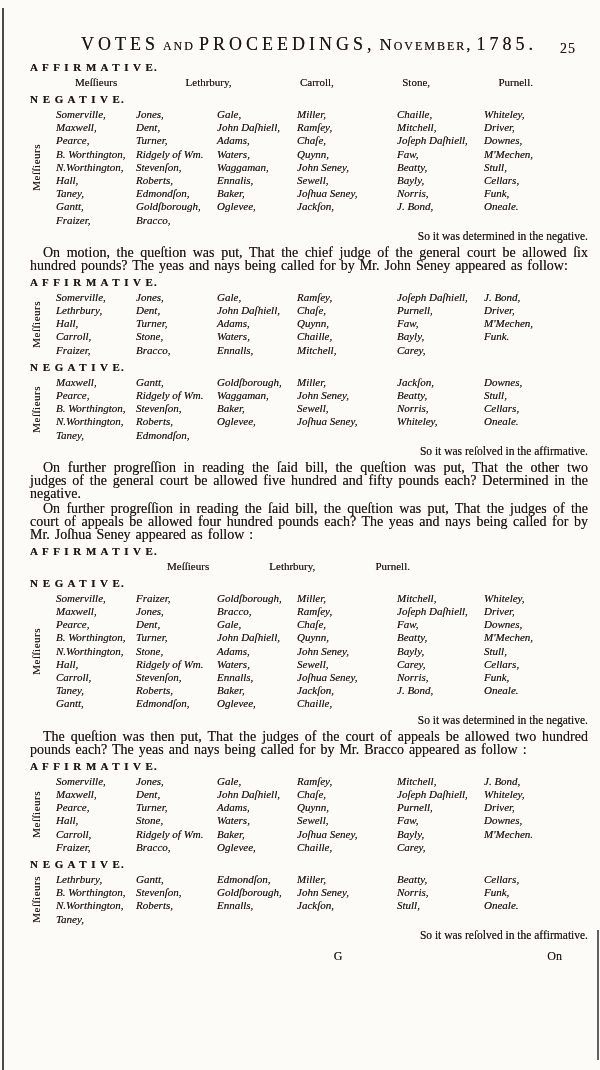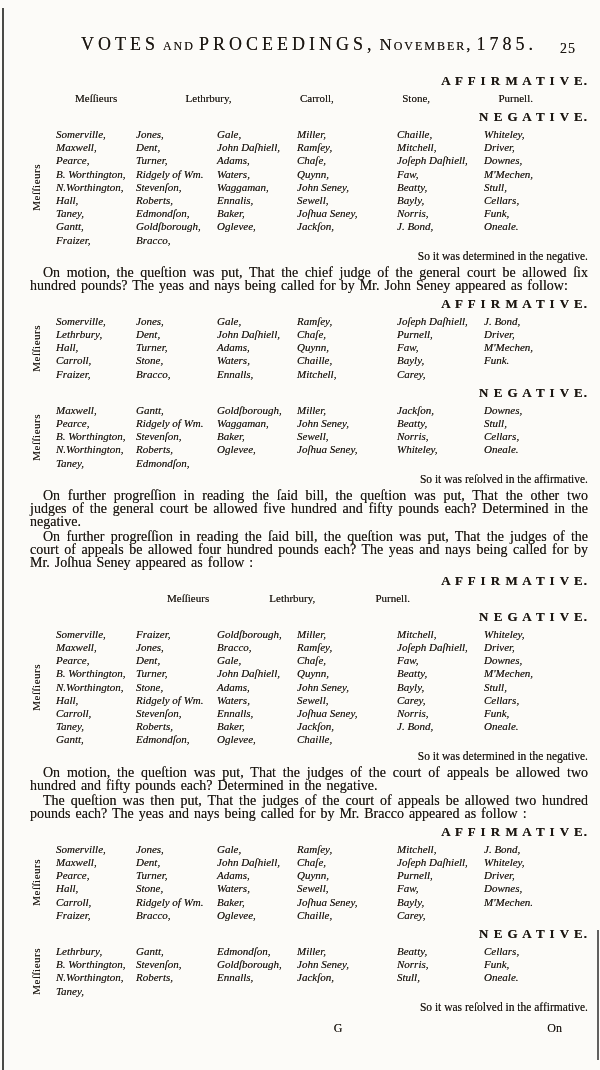--- a/index.html
+++ b/index.html
@@ -12,28 +12,28 @@
   }
   .page{
     position:relative;
     padding:34px 12px 0 30px;
     text-shadow:0 0 .5px rgba(25,18,10,.65);
   }
   .edge-left{position:absolute;left:2px;top:8px;height:1062px;width:2px;background:#2a2a28;opacity:.85;}
   .edge-right{position:absolute;right:1px;top:930px;height:130px;width:2px;background:#3a3a38;opacity:.8;}
 
   
-  .hdr{position:relative;text-align:center;white-space:nowrap;margin-bottom:18px;}
+  .hdr{position:relative;text-align:center;white-space:nowrap;margin-bottom:6px;}
   .hdr .tc{font-size:18px;letter-spacing:4px;}
   .hdr .ts{font-variant:small-caps;font-size:17px;letter-spacing:2px;}
   .pagenum{position:absolute;right:12px;top:7px;font-size:14px;letter-spacing:1px;}
 
   
   .vote-heading{
-    text-align:right;font-weight:bold;font-size:13px;letter-spacing:1px;
+    text-align:left;font-weight:bold;font-size:11px;letter-spacing:1px;
     margin:4px 0 3px 0;
   }
 
   
   .name-row{
     display:flex;justify-content:space-between;
     font-size:11px;line-height:13px;
     padding:0 55px 0 45px;margin:1px 0;
   }
   .name-row.narrow{padding:0 178px 0 137px;}
@@ -317,21 +317,20 @@
           <div class="roll-name">Driver,</div>
           <div class="roll-name">Downes,</div>
           <div class="roll-name">M'Mechen,</div>
           <div class="roll-name">Stull,</div>
           <div class="roll-name">Cellars,</div>
           <div class="roll-name">Funk,</div>
           <div class="roll-name">Oneale.</div>
         </div>
       </div>
       <div class="outcome-line">So it was determined in the negative.</div>
-      <div class="para">On motion, the queſtion was put, That the judges of the court of appeals be allowed two hundred and fifty pounds each? Determined in the negative.</div>
       <div class="para">The queſtion was then put, That the judges of the court of appeals be allowed two hundred pounds each? The yeas and nays being called for by Mr. Bracco appeared as follow :</div>
       <div class="vote-heading">A F F I R M A T I V E.</div>
       <div class="roll-table">
         <div class="mess-label">Meſſieurs</div>
         <div class="roll-col">
           <div class="roll-name">Somerville,</div>
           <div class="roll-name">Maxwell,</div>
           <div class="roll-name">Pearce,</div>
           <div class="roll-name">Hall,</div>
           <div class="roll-name">Carroll,</div>

